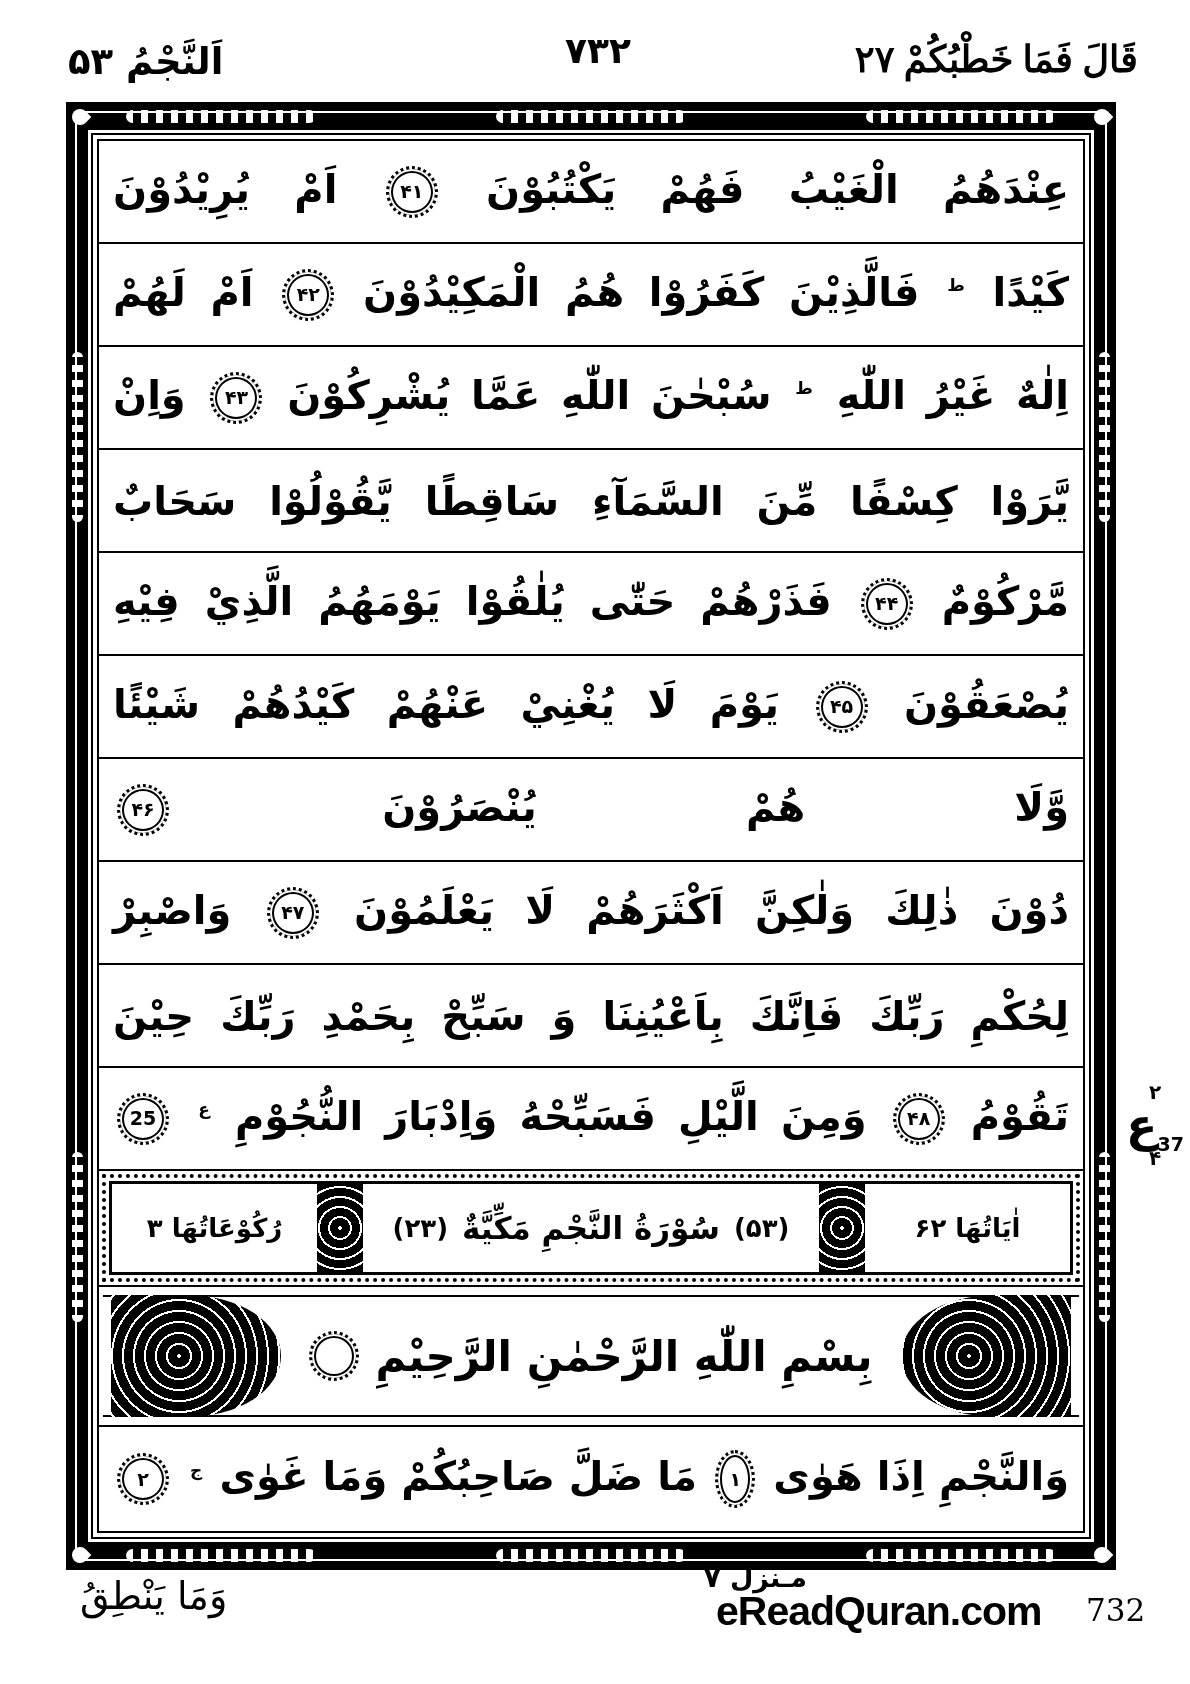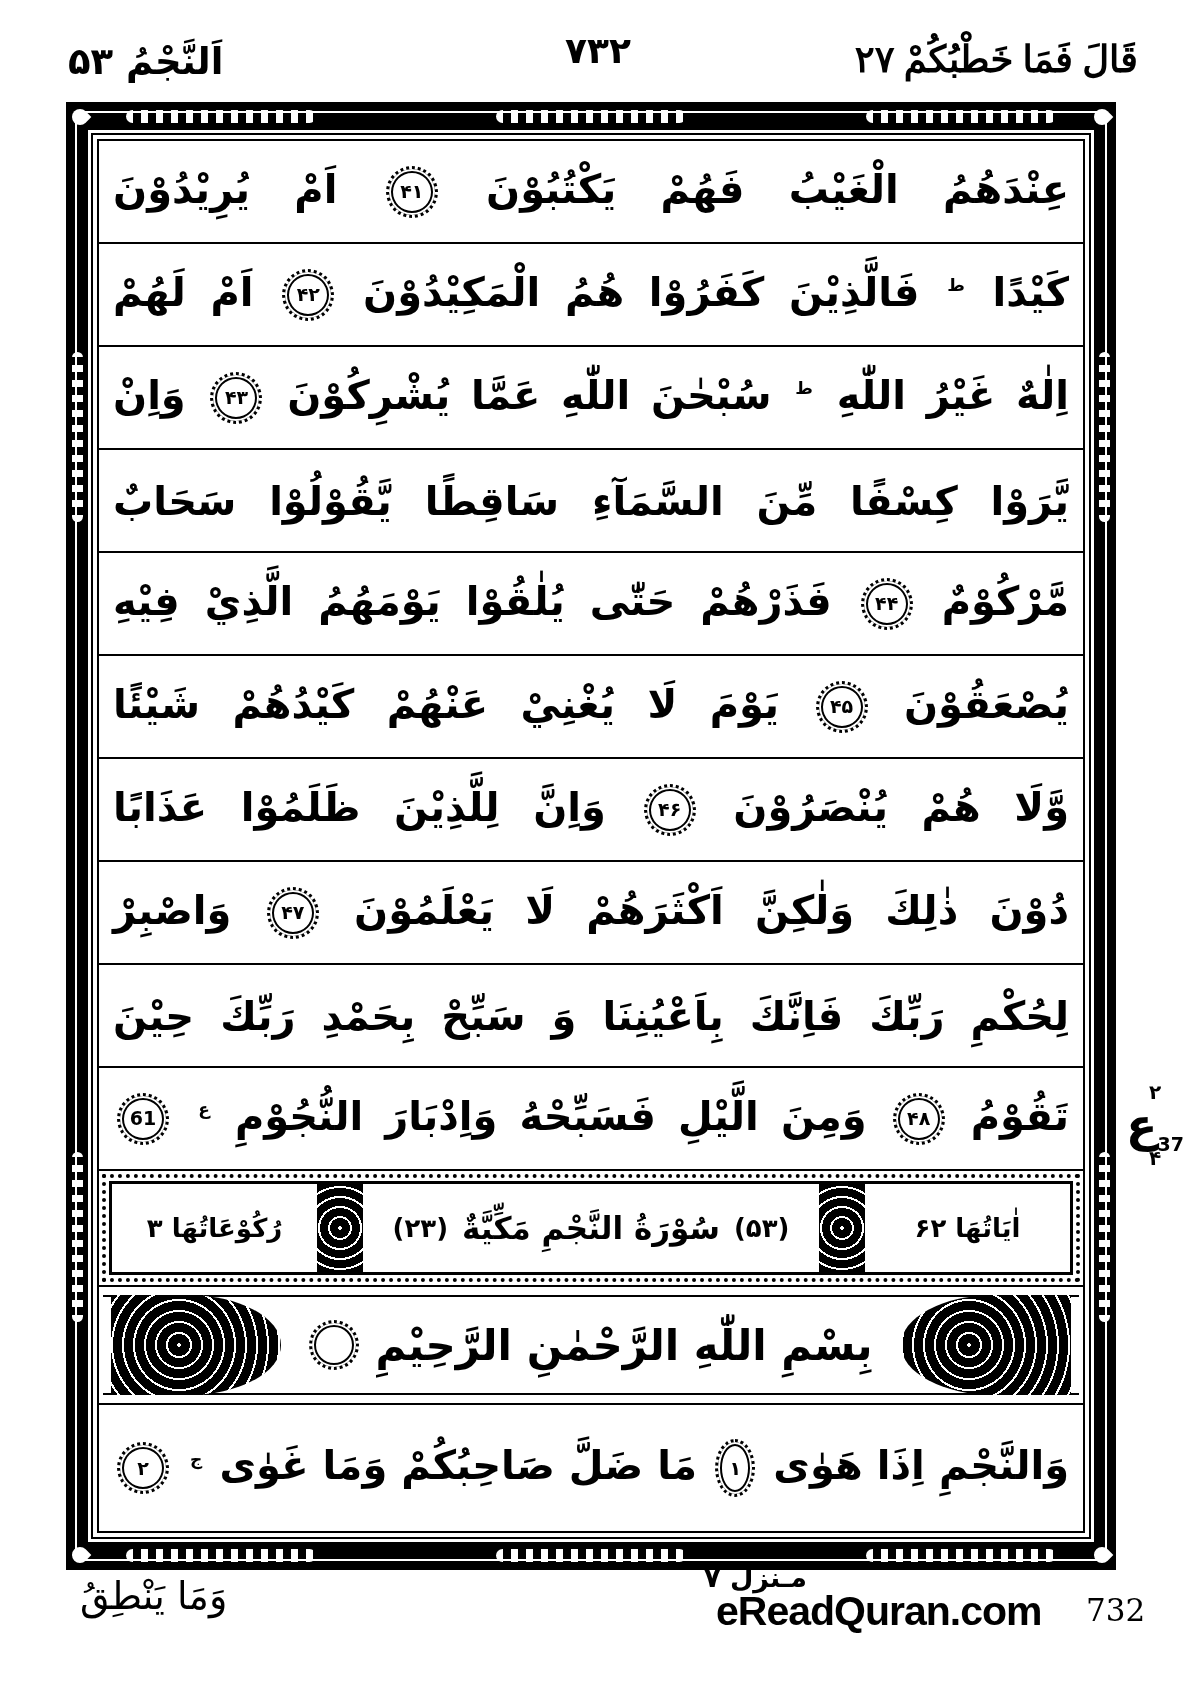--- a/index.html
+++ b/index.html
@@ -61,21 +61,21 @@
     display:flex; align-items:stretch; background:#fff; }
   .sh-cell { display:flex; align-items:center; justify-content:center;
     font-weight:bold; direction:rtl; white-space:nowrap; }
   .sh-side { flex:0 0 205px; font-size:26px; }
   .sh-center { flex:1 1 auto; font-size:31px; gap:14px; }
   .sh-center .sh-num { font-size:26px; }
   .sh-div { flex:0 0 46px; position:relative; background:#000;
     background-image:repeating-radial-gradient(circle at 50% 50%, #fff 0 2px, rgba(0,0,0,0) 2px 10px); }
 
   
-  .bismillah-row { height:118px; position:relative; padding:8px 4px; }
+  .bismillah-row { height:140px; position:relative; padding:8px 4px; }
   .bis-corner { position:absolute; top:8px; bottom:8px; width:170px; background:#000;
     background-image:repeating-radial-gradient(circle at 40% 50%, #fff 0 2px, rgba(0,0,0,0) 2px 11px); }
   .bis-corner.left  { left:12px;  border-radius:0 55% 55% 0 / 0 50% 50% 0; }
   .bis-corner.right { right:12px; border-radius:55% 0 0 55% / 50% 0 0 50%; }
   .bis-inner { width:100%; height:100%; box-sizing:border-box;
     border-top:2px solid #000; border-bottom:2px solid #000;
     display:flex; align-items:center; justify-content:center; gap:16px; direction:rtl; }
   .bis-text { font-size:42px; font-weight:bold; margin:0; white-space:nowrap; }
   .rosette { width:44px; height:44px; border-radius:50%; border:3px dotted #000;
     box-shadow: inset 0 0 0 2px #fff, inset 0 0 0 4px #000; flex:none; }
@@ -147,35 +147,35 @@
             </span> <span class="wg">فَذَرْهُمْ حَتّٰى يُلٰقُوْا يَوْمَهُمُ الَّذِيْ فِيْهِ</span> </p>
         </div>
         <div class="row line-row">
           <p class="line" dir="rtl"><span class="wg">يُصْعَقُوْنَ</span> <span class="aya">
               <i class="num">۴۵</i>
             </span> <span class="wg">يَوْمَ لَا يُغْنِيْ عَنْهُمْ كَيْدُهُمْ شَيْئًا</span> </p>
         </div>
         <div class="row line-row">
           <p class="line" dir="rtl"><span class="wg">وَّلَا هُمْ يُنْصَرُوْنَ</span> <span class="aya">
               <i class="num">۴۶</i>
-            </span> <span class="wg">وَاِنَّ لِلَّذِيْنَ ظَلَمُوْا عَذَابًا</span> </p>
+            </span>  </p>
         </div>
         <div class="row line-row">
           <p class="line" dir="rtl"><span class="wg">دُوْنَ ذٰلِكَ وَلٰكِنَّ اَكْثَرَهُمْ لَا يَعْلَمُوْنَ</span> <span class="aya">
               <i class="num">۴۷</i>
             </span> <span class="wg">وَاصْبِرْ</span> </p>
         </div>
         <div class="row line-row">
           <p class="line" dir="rtl"><span class="wg">لِحُكْمِ رَبِّكَ فَاِنَّكَ بِاَعْيُنِنَا وَ سَبِّحْ بِحَمْدِ رَبِّكَ حِيْنَ</span> </p>
         </div>
         <div class="row line-row">
           <p class="line" dir="rtl"><span class="wg">تَقُوْمُ</span> <span class="aya">
               <i class="num">۴۸</i>
             </span> <span class="wg">وَمِنَ الَّيْلِ فَسَبِّحْهُ وَاِدْبَارَ النُّجُوْمِ</span> <sup class="stop">ع</sup> <span class="aya">
-              <i class="num">61</i>
+              <i class="num">25</i>
             </span> </p>
         </div>
         <div class="row surah-row">
           <div class="sh-box">
             <div class="sh-cell sh-side">اٰيَاتُهَا ۶۲</div>
             <div class="sh-div"></div>
             <div class="sh-cell sh-center">
               <span class="sh-num">(۵۳)</span>
               <span class="sh-title">سُوْرَةُ النَّجْمِ مَكِّيَّةٌ</span>
               <span class="sh-num">(۲۳)</span>

